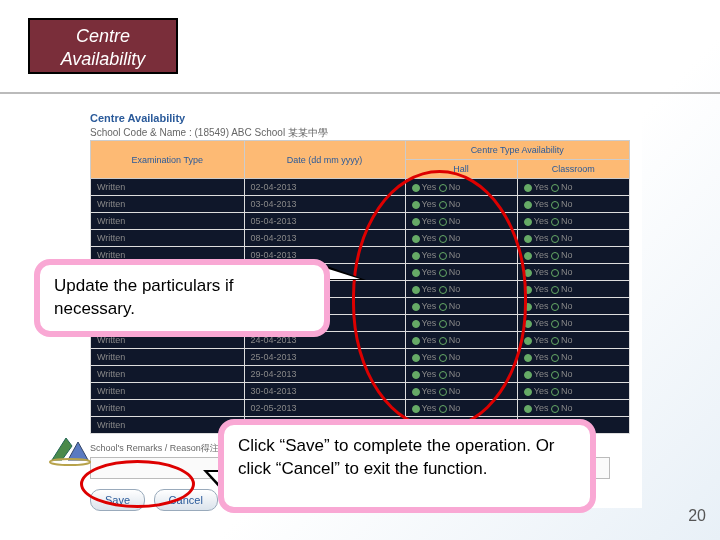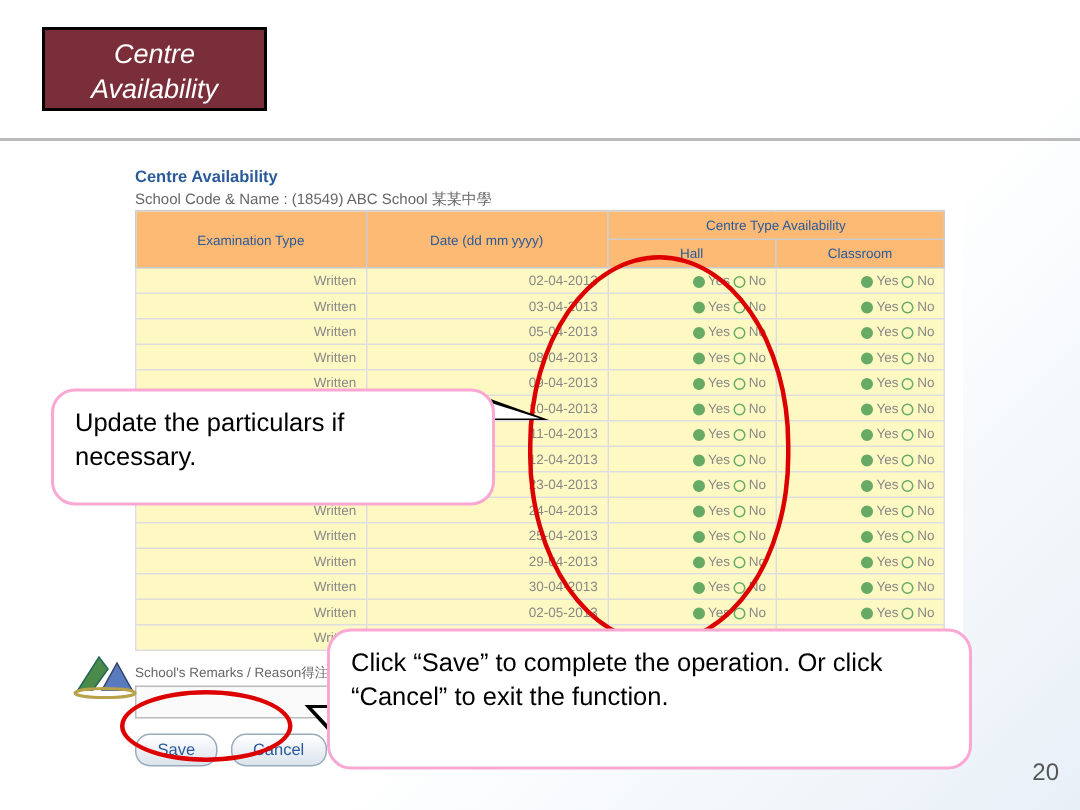--- a/index.html
+++ b/index.html
@@ -75,23 +75,23 @@
     background: #fdba74;
     border: 1px solid #ccc;
     padding: 4px 6px;
     font-weight: normal;
     color: #2a5a9a;
     text-align: center;
   }
   table.avail td {
     border: 1px solid #ddd;
     padding: 3px 6px;
-    text-align: right;
+    text-align: left;
     color: #888;
-    background: #fef9c3;
+    background: #0f172a;
   }
   .radio-cell { white-space: nowrap; margin-left: 16px; }
   .radio-dot {
     display: inline-block;
     width: 8px; height: 8px;
     border-radius: 50%;
     border: 1px solid #6a6;
     margin-right: 2px;
     vertical-align: middle;
   }
@@ -125,28 +125,28 @@
     position: absolute;
     border: 3px solid #d00;
     border-radius: 50% / 20%;
     pointer-events: none;
   }
   .ro-a { left: 352px; top: 170px; width: 175px; height: 260px; border-radius: 90px / 130px; }
   .ro-b { left: 80px; top: 460px; width: 115px; height: 48px; border-radius: 60px / 25px; }
   .callout {
     position: absolute;
     background: #fff;
-    border: 2px solid #f9a8d4;
+    border: 6px solid #f9a8d4;
     border-radius: 16px;
     padding: 10px 14px;
     font-size: 17px;
     line-height: 1.35;
   }
   .callout-1 { left: 34px; top: 259px; width: 296px; height: 78px; }
-  .callout-2 { left: 218px; top: 419px; width: 430px; height: 94px; }
+  .callout-2 { left: 218px; top: 419px; width: 378px; height: 94px; }
   .callout-tail {
     position: absolute;
     width: 0; height: 0;
     border-style: solid;
   }
   .tail-1a {
     left: 316px; top: 262px;
     border-width: 18px 0 0 50px;
     border-color: transparent transparent transparent #000;
   }

